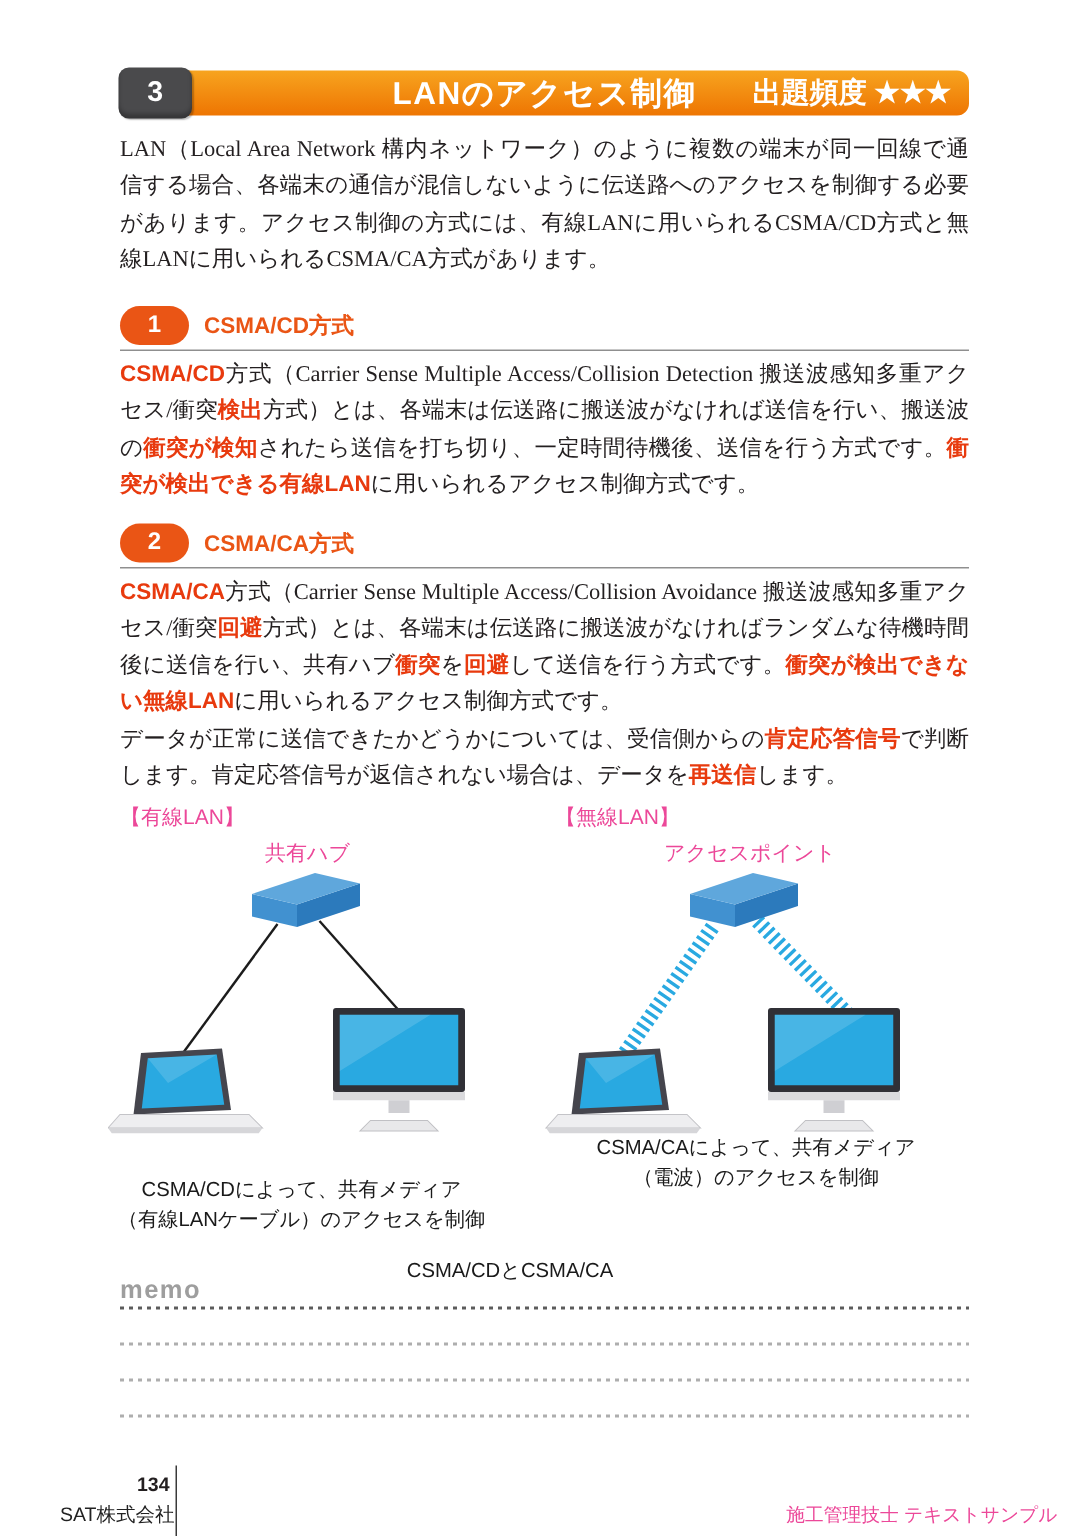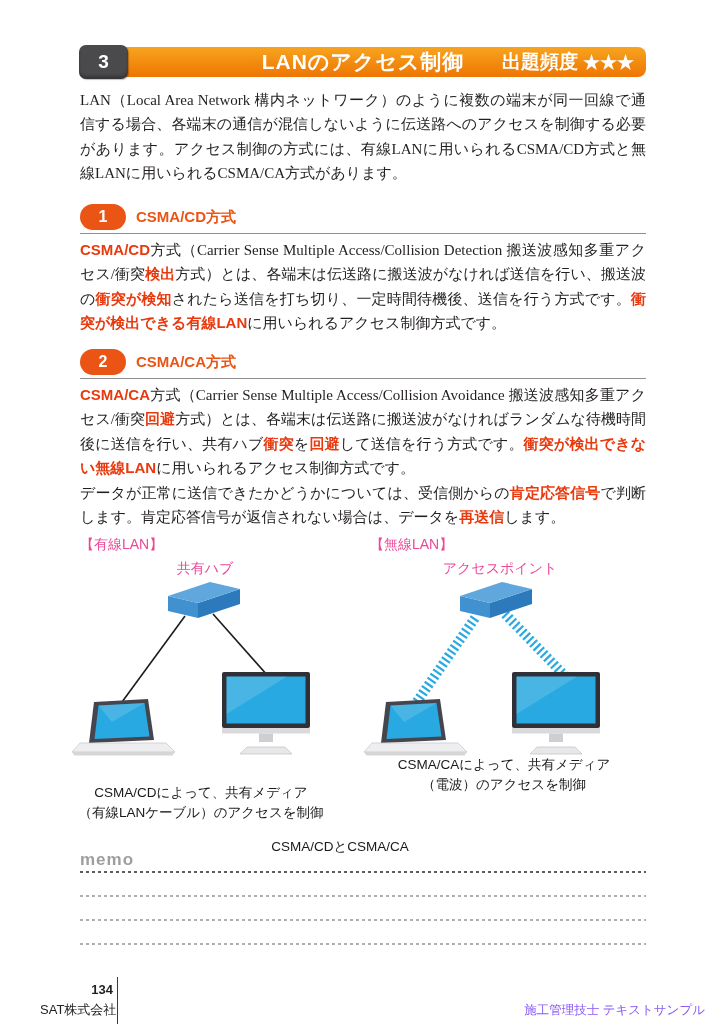--- a/index.html
+++ b/index.html
@@ -45,21 +45,21 @@
   .memo-label{font-family:"Liberation Sans",sans-serif;font-weight:bold;font-size:17px;
       color:var(--memo-gray,#9e9e9e);letter-spacing:1px;}
   .memo-line{width:566px;height:2px;
       background:repeating-linear-gradient(90deg,#aeaeae 0 3px,transparent 3px 6px);}
   .memo-line.first{background:repeating-linear-gradient(90deg,#5c5c5c 0 3px,transparent 3px 6px);}
 
   
   .footer-num{font-family:"Liberation Sans",sans-serif;font-weight:bold;font-size:13px;text-align:right;width:33px;}
   .footer-div{width:1px;height:47px;background:#3a3a3a;}
   .footer-pub{font-family:"Liberation Sans",sans-serif;font-size:13px;color:#222;}
-  .footer-right{font-family:"Liberation Sans",sans-serif;font-size:12.5px;color:#8b5cf6;}
+  .footer-right{font-family:"Liberation Sans",sans-serif;font-size:12.5px;color:#ec4899;}
 </style>
 </head>
 <body>
 
 <div class="page">
 
   <div class="abs header-bar">
     <div class="chapter-badge">3</div>
     <div class="header-title">LANのアクセス制御</div>
     <div class="header-freq">

